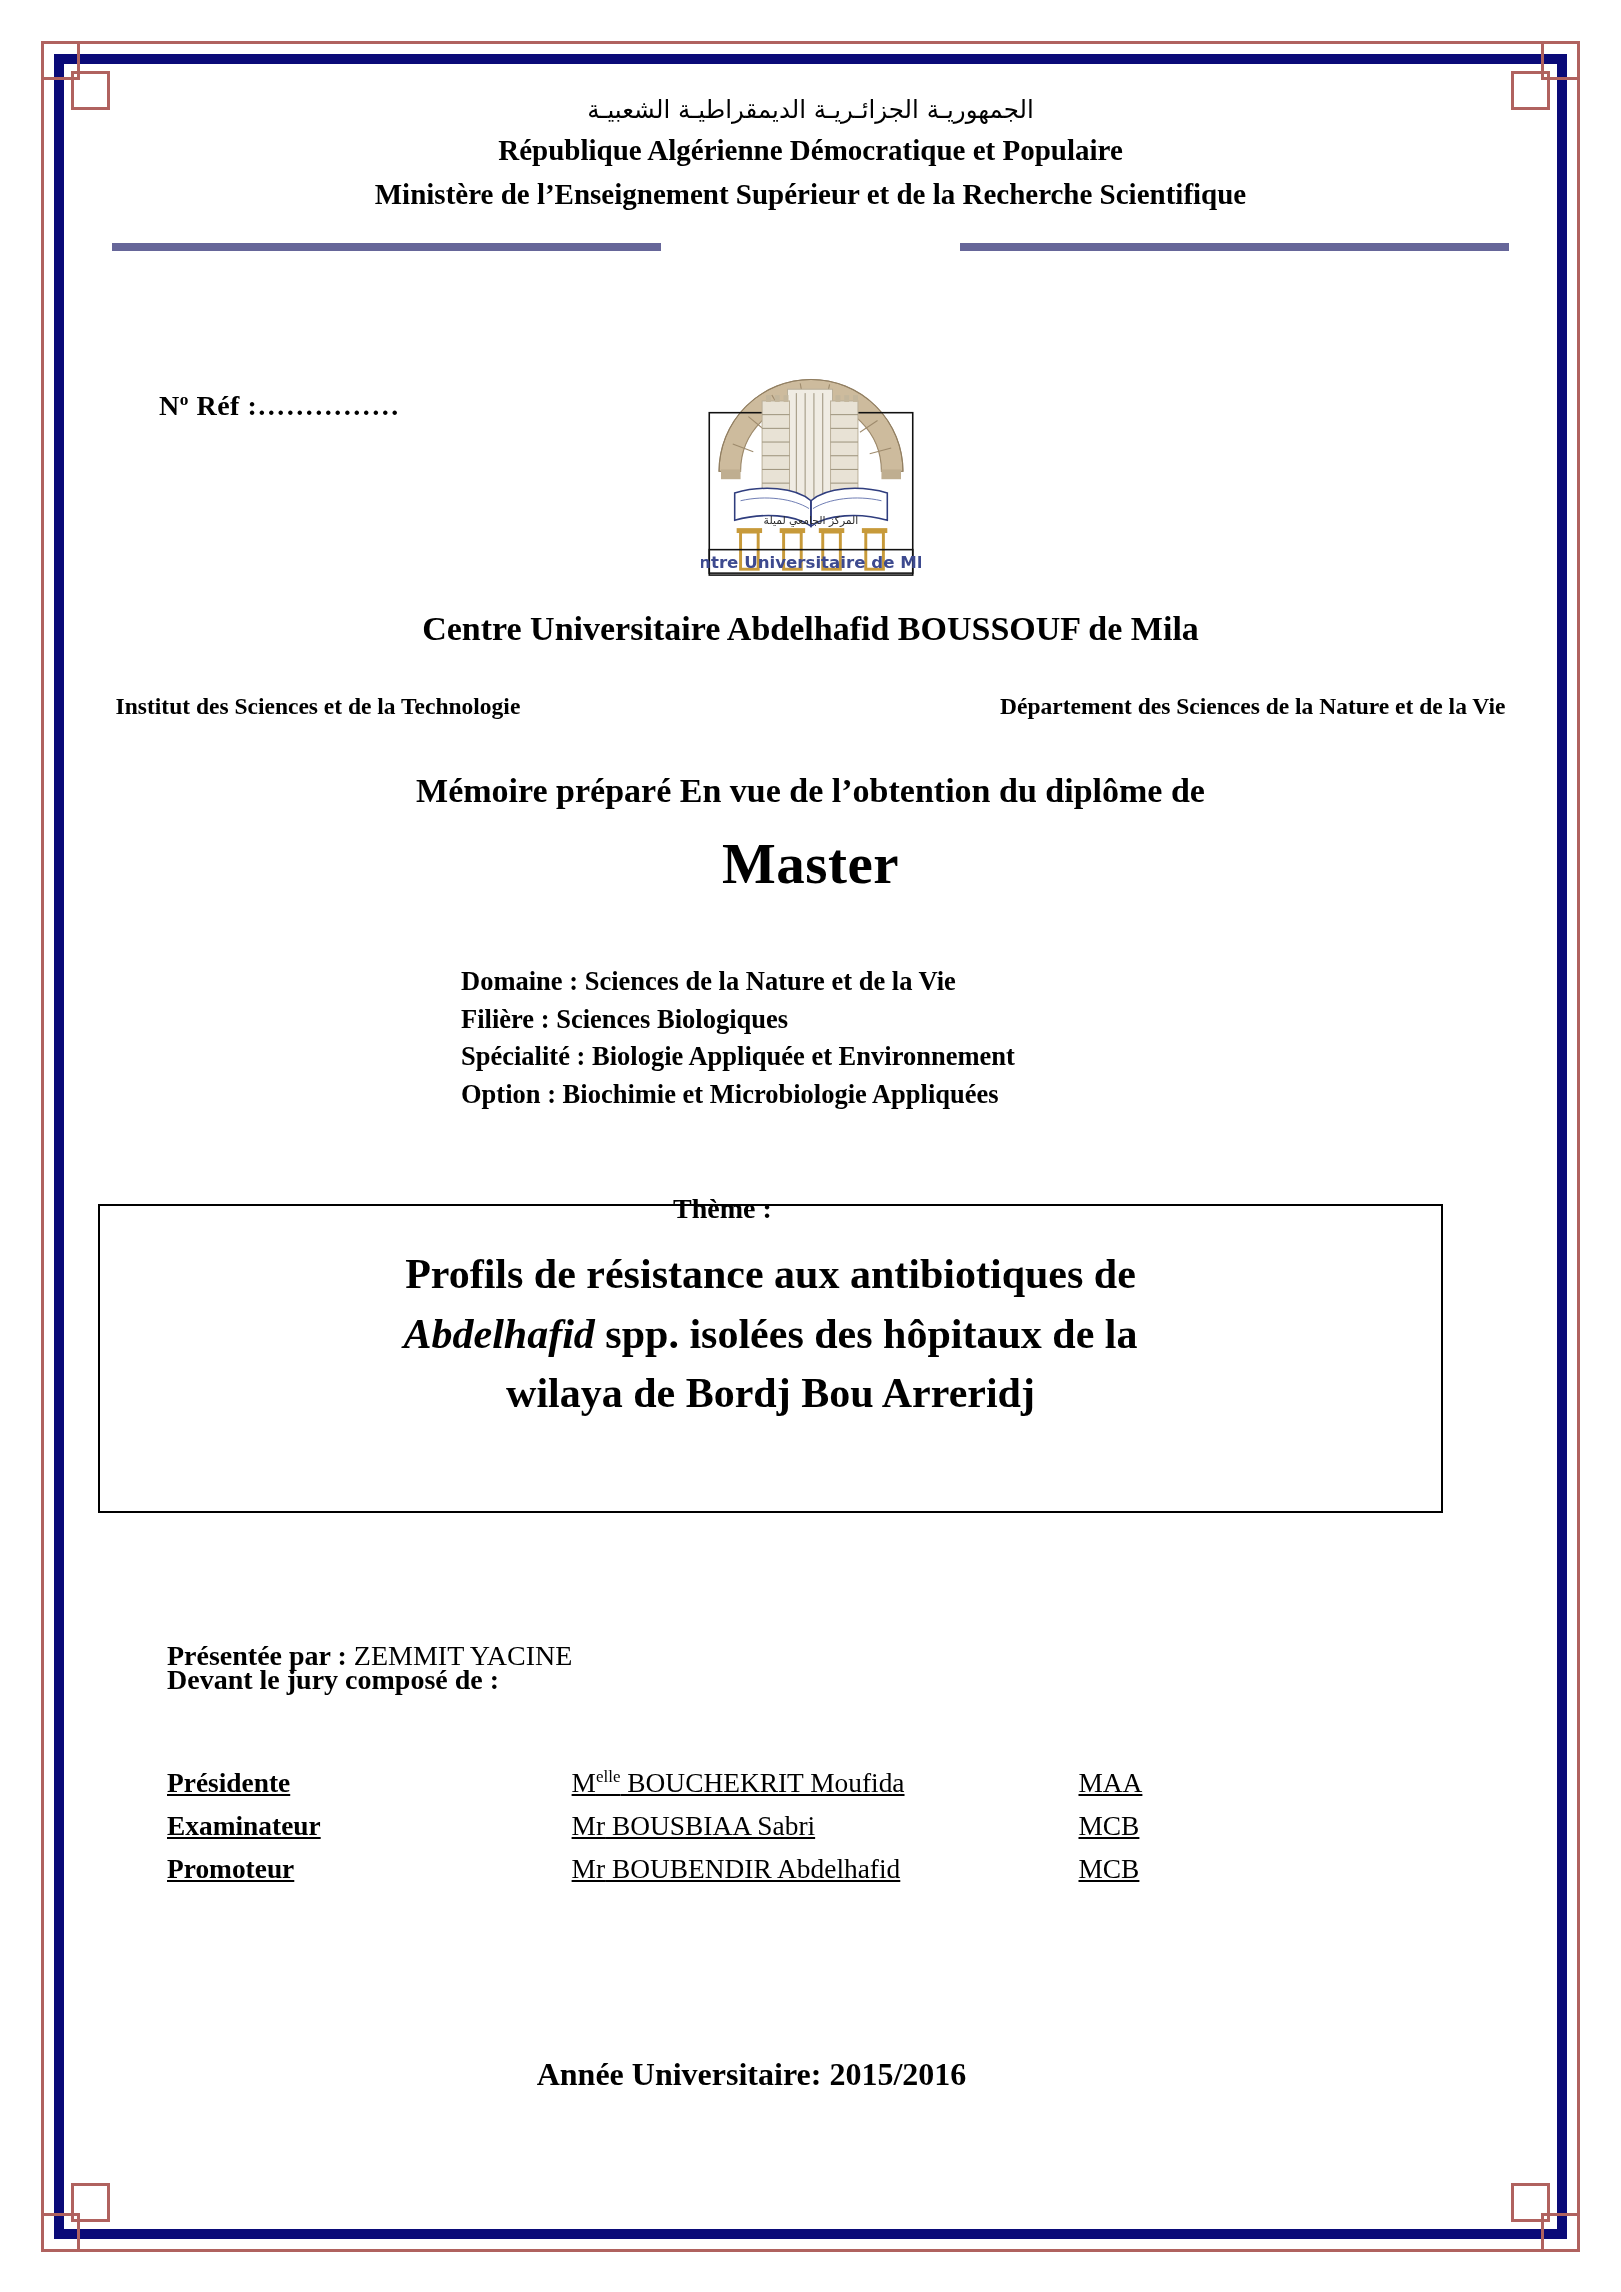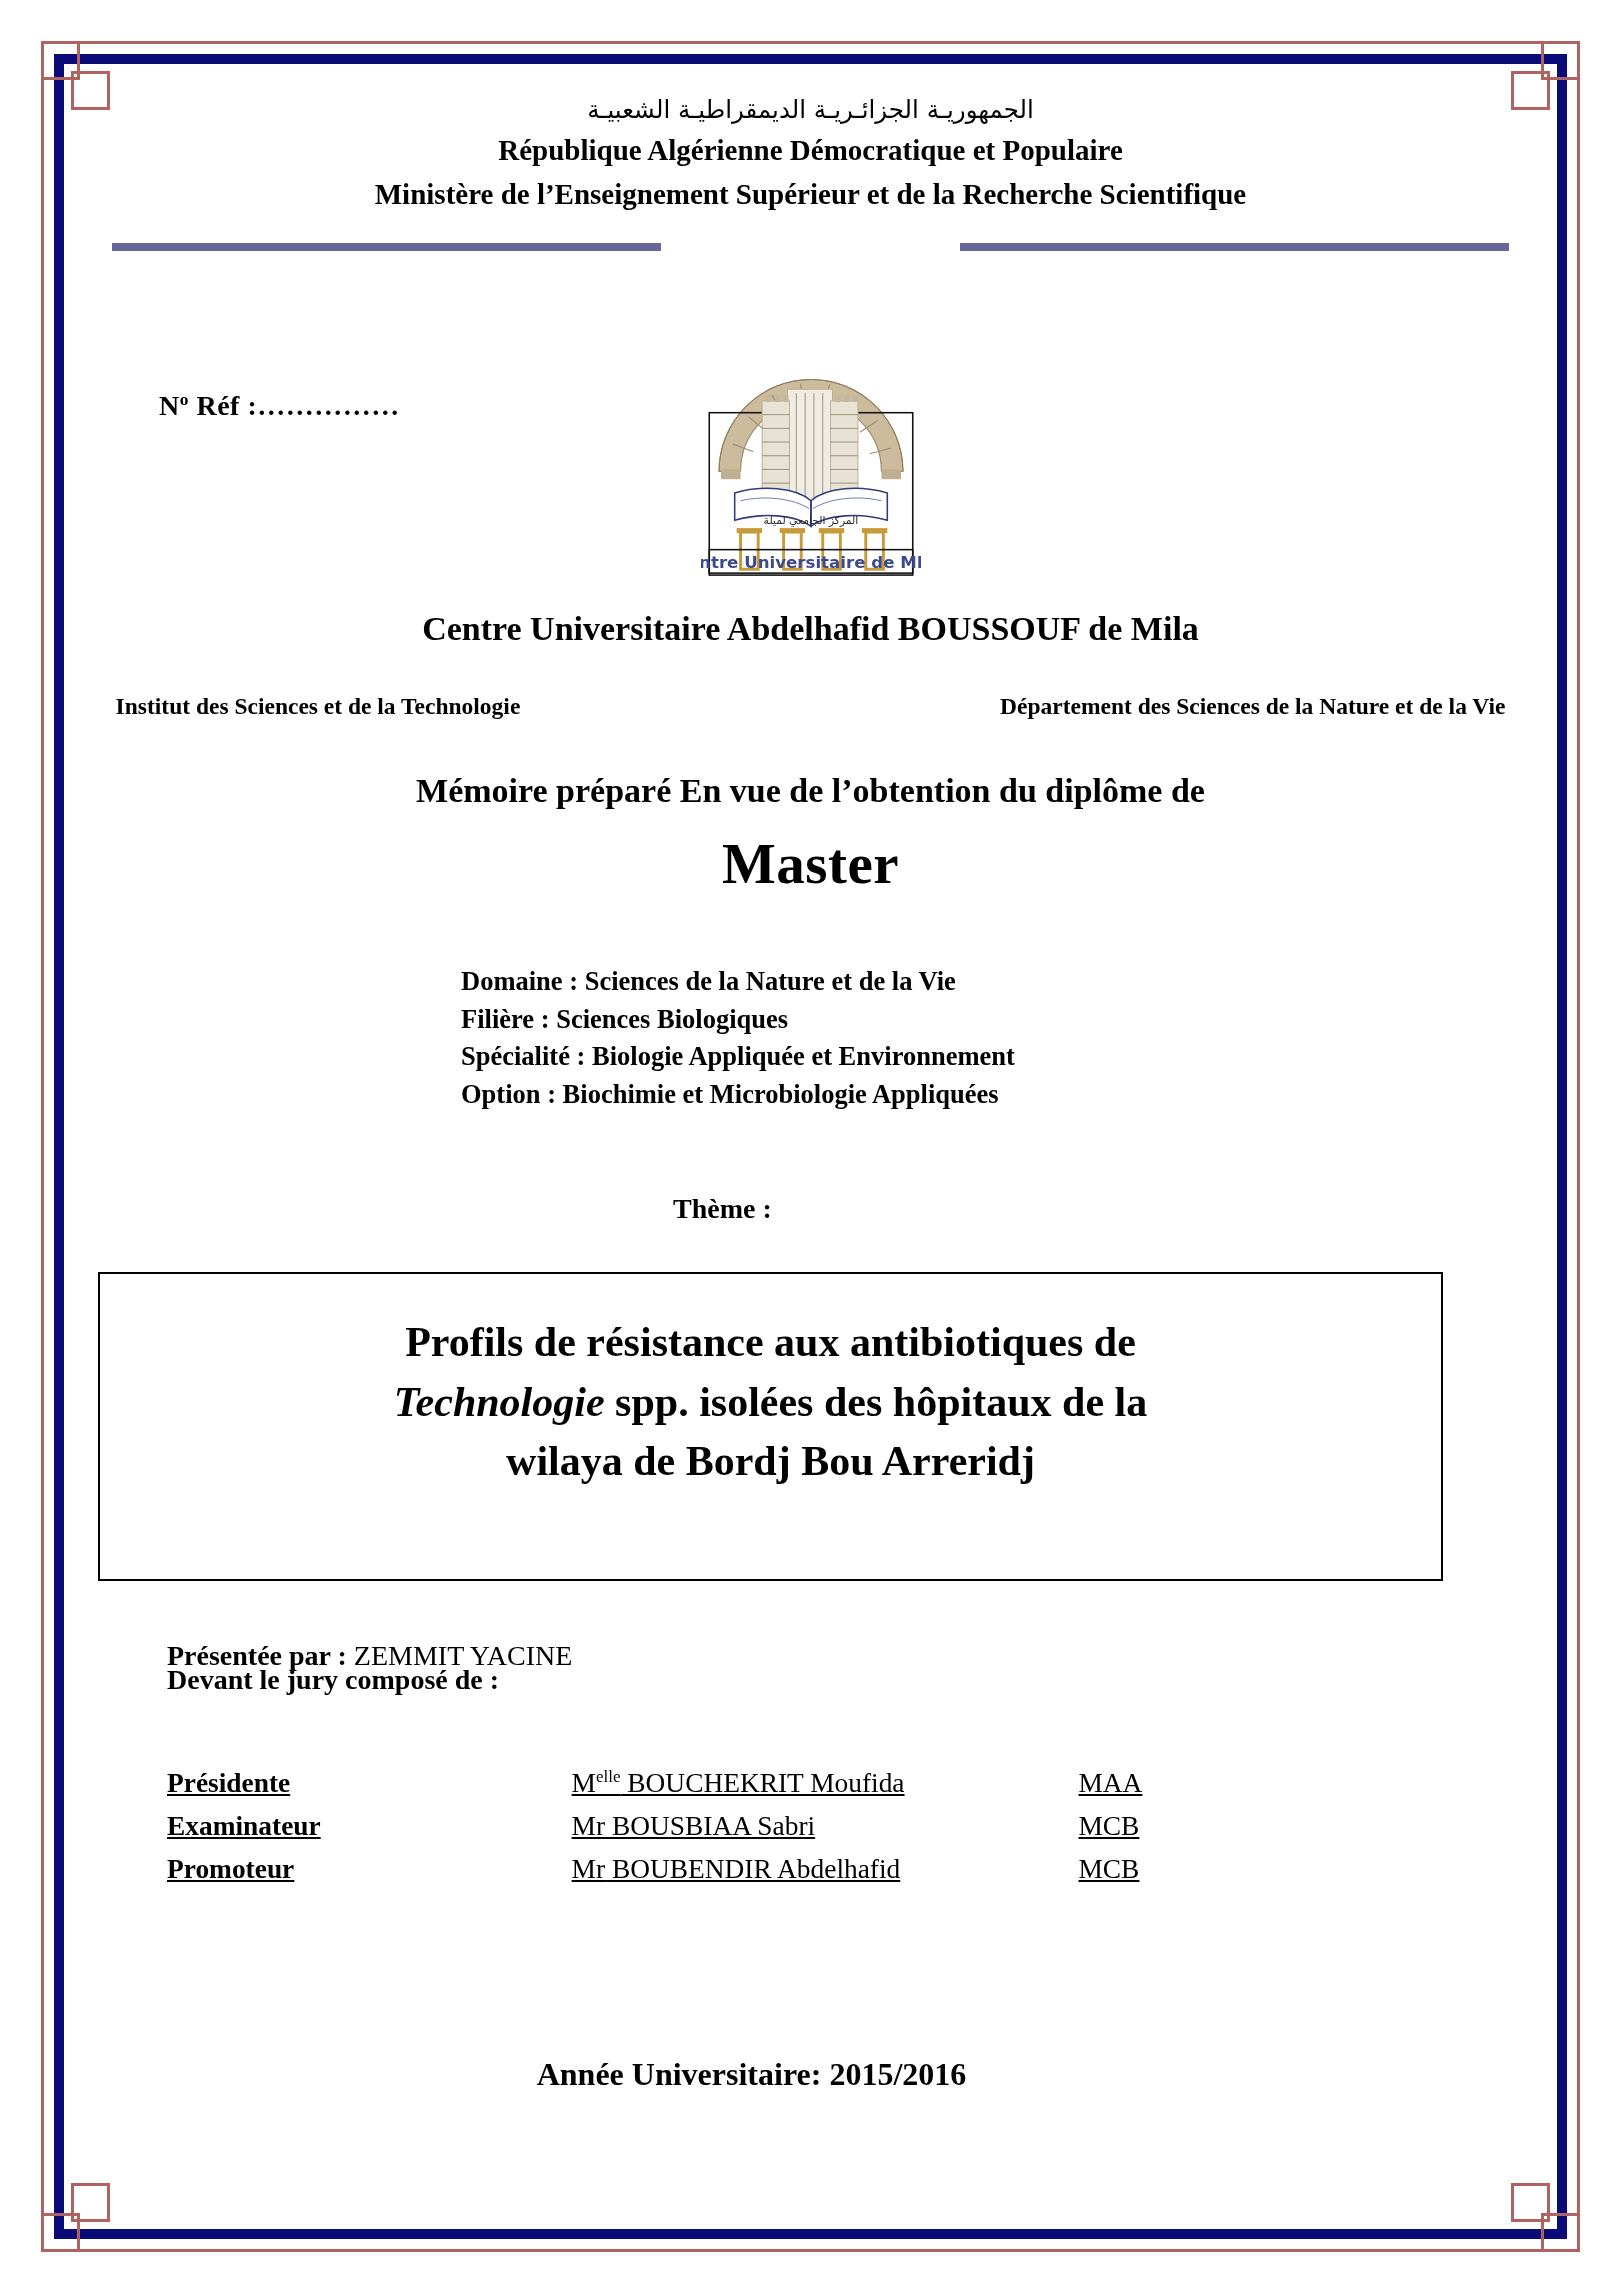--- a/index.html
+++ b/index.html
@@ -194,21 +194,21 @@
     font-size: 28px;
     font-weight: bold;
     padding-right: 176px;
     box-sizing: border-box;
   }
 
   
   .title-box {
     position: absolute;
     left: 0;
-    top: 1196px;
+    top: 1128px;
     width: 1345px;
     min-height: 309px;
     border: 2.9px solid #000000;
     box-sizing: border-box;
     padding: 39px 54px 33px 54px;
   }
   .title-text {
     text-align: center;
     font-size: 42px;
     font-weight: bold;
@@ -378,21 +378,21 @@
     <div>Filière : Sciences Biologiques</div>
     <div>Spécialité : Biologie Appliquée et Environnement</div>
     <div>Option : Biochimie et Microbiologie Appliquées</div>
   </div>
 
   <div class="theme-label">Thème :</div>
 
   <div class="title-box">
     <div class="title-text">
       <span>Profils de résistance aux antibiotiques de</span><br>
-      <span class="sp-italic">Technologie</span><span> spp. isolées des hôpitaux de la</span><br>
+      <span class="sp-italic">Abdelhafid</span><span> spp. isolées des hôpitaux de la</span><br>
       <span>wilaya de Bordj Bou Arreridj</span>
     </div>
   </div>
 
   <div class="presented"><span class="lbl">Présentée par : </span><span>ZEMMIT YACINE</span></div>
 
   <div class="jury-intro">Devant le jury composé de :</div>
   <table class="jury-table">
     <tbody>
       <tr>

